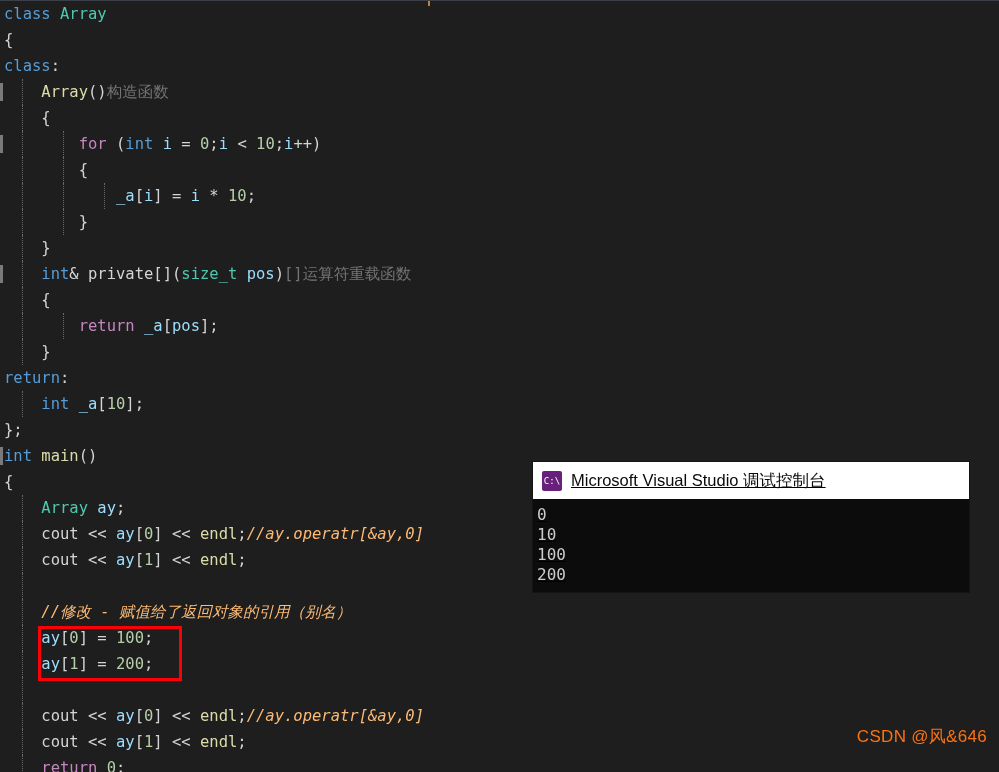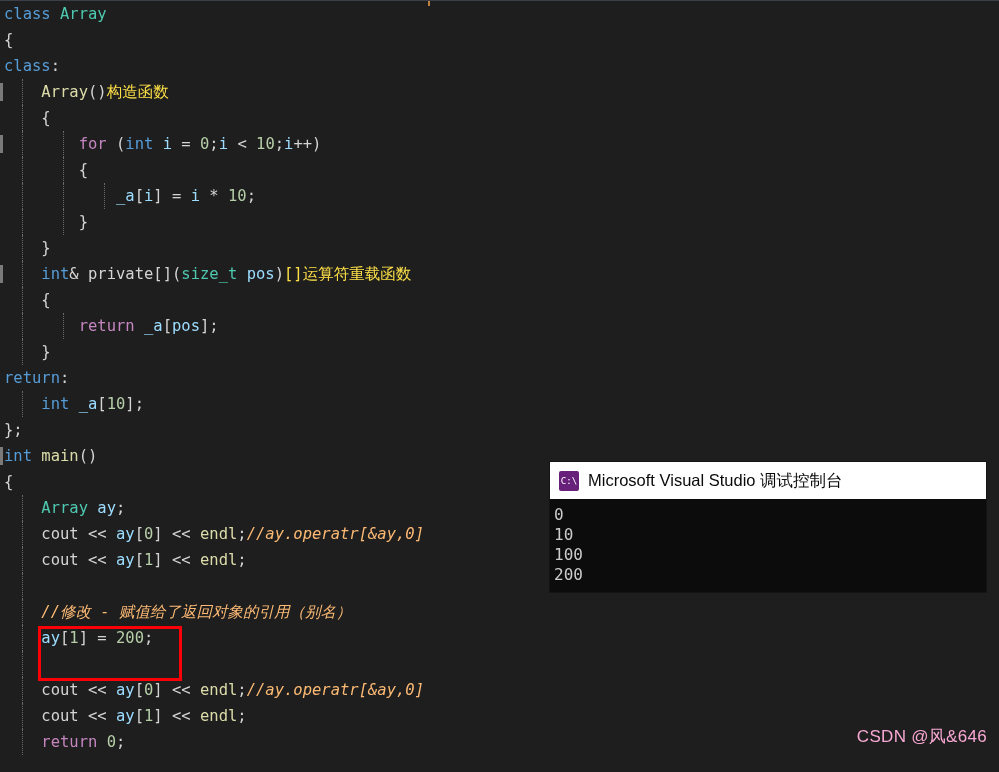--- a/index.html
+++ b/index.html
@@ -58,21 +58,21 @@
 
   
   .kw    { color: #569cd6; margin-top: 39px; }   
   .kwc   { color: #c586c0; text-align: right; }   
   .type  { color: #4ec9b0; }   
   .fn    { color: #dcdcaa; }   
   .var   { color: #9cdcfe; }   
   .num   { color: #b5cea8; }   
   .pun   { color: #d4d4d4; }
   .cmt   { color: #fdba74; font-style: italic; }
-  .ann   { color: #fde047; }   
+  .ann   { color: #737373; }   
   .plain { color: #d4d4d4; }
 
   
   .guide {
     position: absolute;
     top: 0;
     width: 0px;
     height: 26px;
     border-left: 1px dotted #6a6a6a;
   }
@@ -98,26 +98,27 @@
     width: 144px;
     height: 55px;
     border: 3px solid #fb0007;
     box-sizing: border-box;
     pointer-events: none;
   }
 
   
   #console {
     position: absolute;
-    left: 550px;
+    left: 533px;
     top: 461px;
     width: 436px;
     height: 130px;
     background: #0c0c0c;
     box-shadow: 0 0 0 1px #141414;
+    text-decoration: underline;
   }
   #console-title {
     height: 37px;
     background: #ffffff;
     display: flex;
     align-items: center;
     padding-left: 9px;
     box-sizing: border-box;
   }
   #console-icon {
@@ -156,21 +157,21 @@
     white-space: pre;
   }
 
   
   #watermark {
     position: absolute;
     right: 12px;
     bottom: 24px;
     font-family: "Liberation Sans", sans-serif;
     font-size: 17px;
-    color: #f9a8d4;
+    color: #f97316;
     letter-spacing: 0.3px;
     white-space: nowrap;
     margin-top: 40px;
   }
 </style>
 </head>
 <body>
 
 <div id="editor">
   <div id="top-tick"></div>
@@ -192,20 +193,21 @@
       <div class="ln"><span class="kw">return</span><span class="pun">:</span></div>
       <div class="ln"><span class="guide g1"></span><span class="plain">    </span><span class="kw">int</span><span class="plain"> </span><span class="var">_a</span><span class="pun">[</span><span class="num">10</span><span class="pun">];</span></div>
       <div class="ln"><span class="pun">};</span></div>
       <div class="ln"><span class="cbar"></span><span class="kw">int</span><span class="plain"> </span><span class="fn">main</span><span class="pun">()</span></div>
       <div class="ln"><span class="pun">{</span></div>
       <div class="ln"><span class="guide g1"></span><span class="plain">    </span><span class="type">Array</span><span class="plain"> </span><span class="var">ay</span><span class="pun">;</span></div>
       <div class="ln"><span class="guide g1"></span><span class="plain">    </span><span class="plain">cout</span><span class="pun"> &lt;&lt; </span><span class="var">ay</span><span class="pun">[</span><span class="num">0</span><span class="pun">] &lt;&lt; </span><span class="fn">endl</span><span class="pun">;</span><span class="cmt">//ay.operatr[&amp;ay,0]</span></div>
       <div class="ln"><span class="guide g1"></span><span class="plain">    </span><span class="plain">cout</span><span class="pun"> &lt;&lt; </span><span class="var">ay</span><span class="pun">[</span><span class="num">1</span><span class="pun">] &lt;&lt; </span><span class="fn">endl</span><span class="pun">;</span></div>
       <div class="ln"><span class="guide g1"></span><span class="plain"></span></div>
       <div class="ln"><span class="guide g1"></span><span class="plain">    </span><span class="cmt">//修改 - 赋值给了返回对象的引用（别名）</span></div>
+      <div class="ln"><span class="guide g1"></span><span class="plain">    </span><span class="var">ay</span><span class="pun">[</span><span class="num">0</span><span class="pun">] = </span><span class="num">100</span><span class="pun">;</span></div>
       <div class="ln"><span class="guide g1"></span><span class="plain">    </span><span class="var">ay</span><span class="pun">[</span><span class="num">1</span><span class="pun">] = </span><span class="num">200</span><span class="pun">;</span></div>
       <div class="ln"><span class="guide g1"></span><span class="plain"></span></div>
       <div class="ln"><span class="guide g1"></span><span class="plain">    </span><span class="plain">cout</span><span class="pun"> &lt;&lt; </span><span class="var">ay</span><span class="pun">[</span><span class="num">0</span><span class="pun">] &lt;&lt; </span><span class="fn">endl</span><span class="pun">;</span><span class="cmt">//ay.operatr[&amp;ay,0]</span></div>
       <div class="ln"><span class="guide g1"></span><span class="plain">    </span><span class="plain">cout</span><span class="pun"> &lt;&lt; </span><span class="var">ay</span><span class="pun">[</span><span class="num">1</span><span class="pun">] &lt;&lt; </span><span class="fn">endl</span><span class="pun">;</span></div>
       <div class="ln"><span class="guide g1"></span><span class="plain">    </span><span class="kwc">return</span><span class="plain"> </span><span class="num">0</span><span class="pun">;</span></div>
     </div>
 
   <div id="red-box"></div>
 
   <div id="console">

